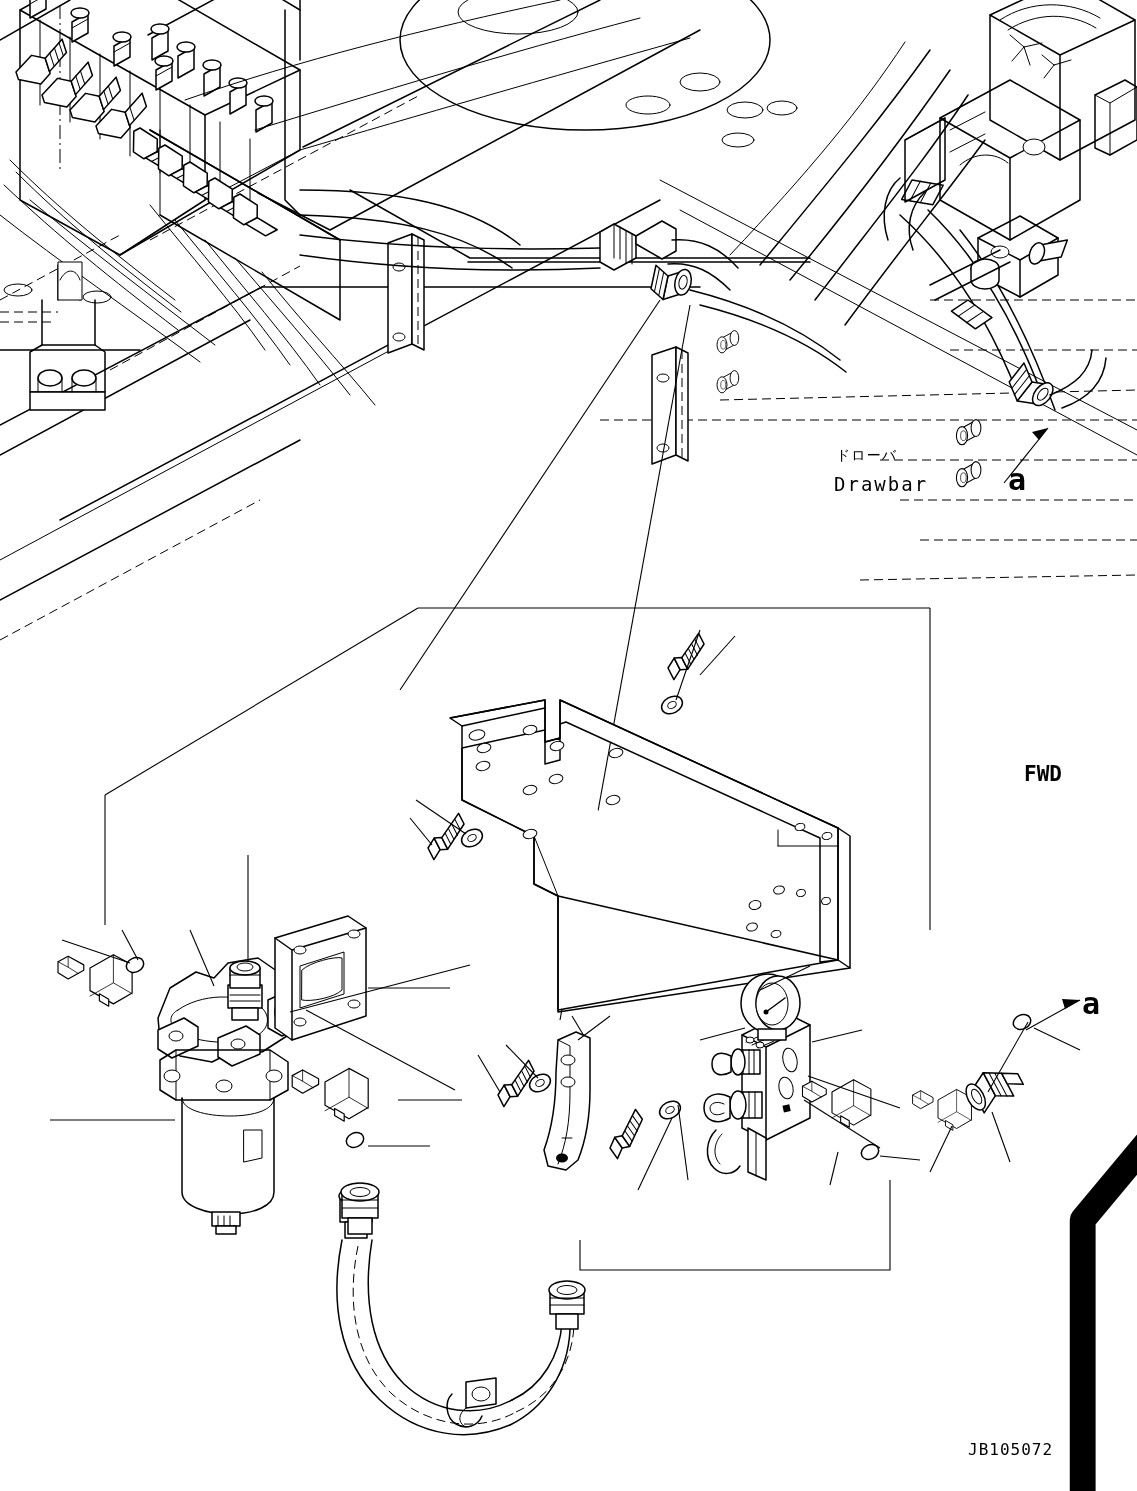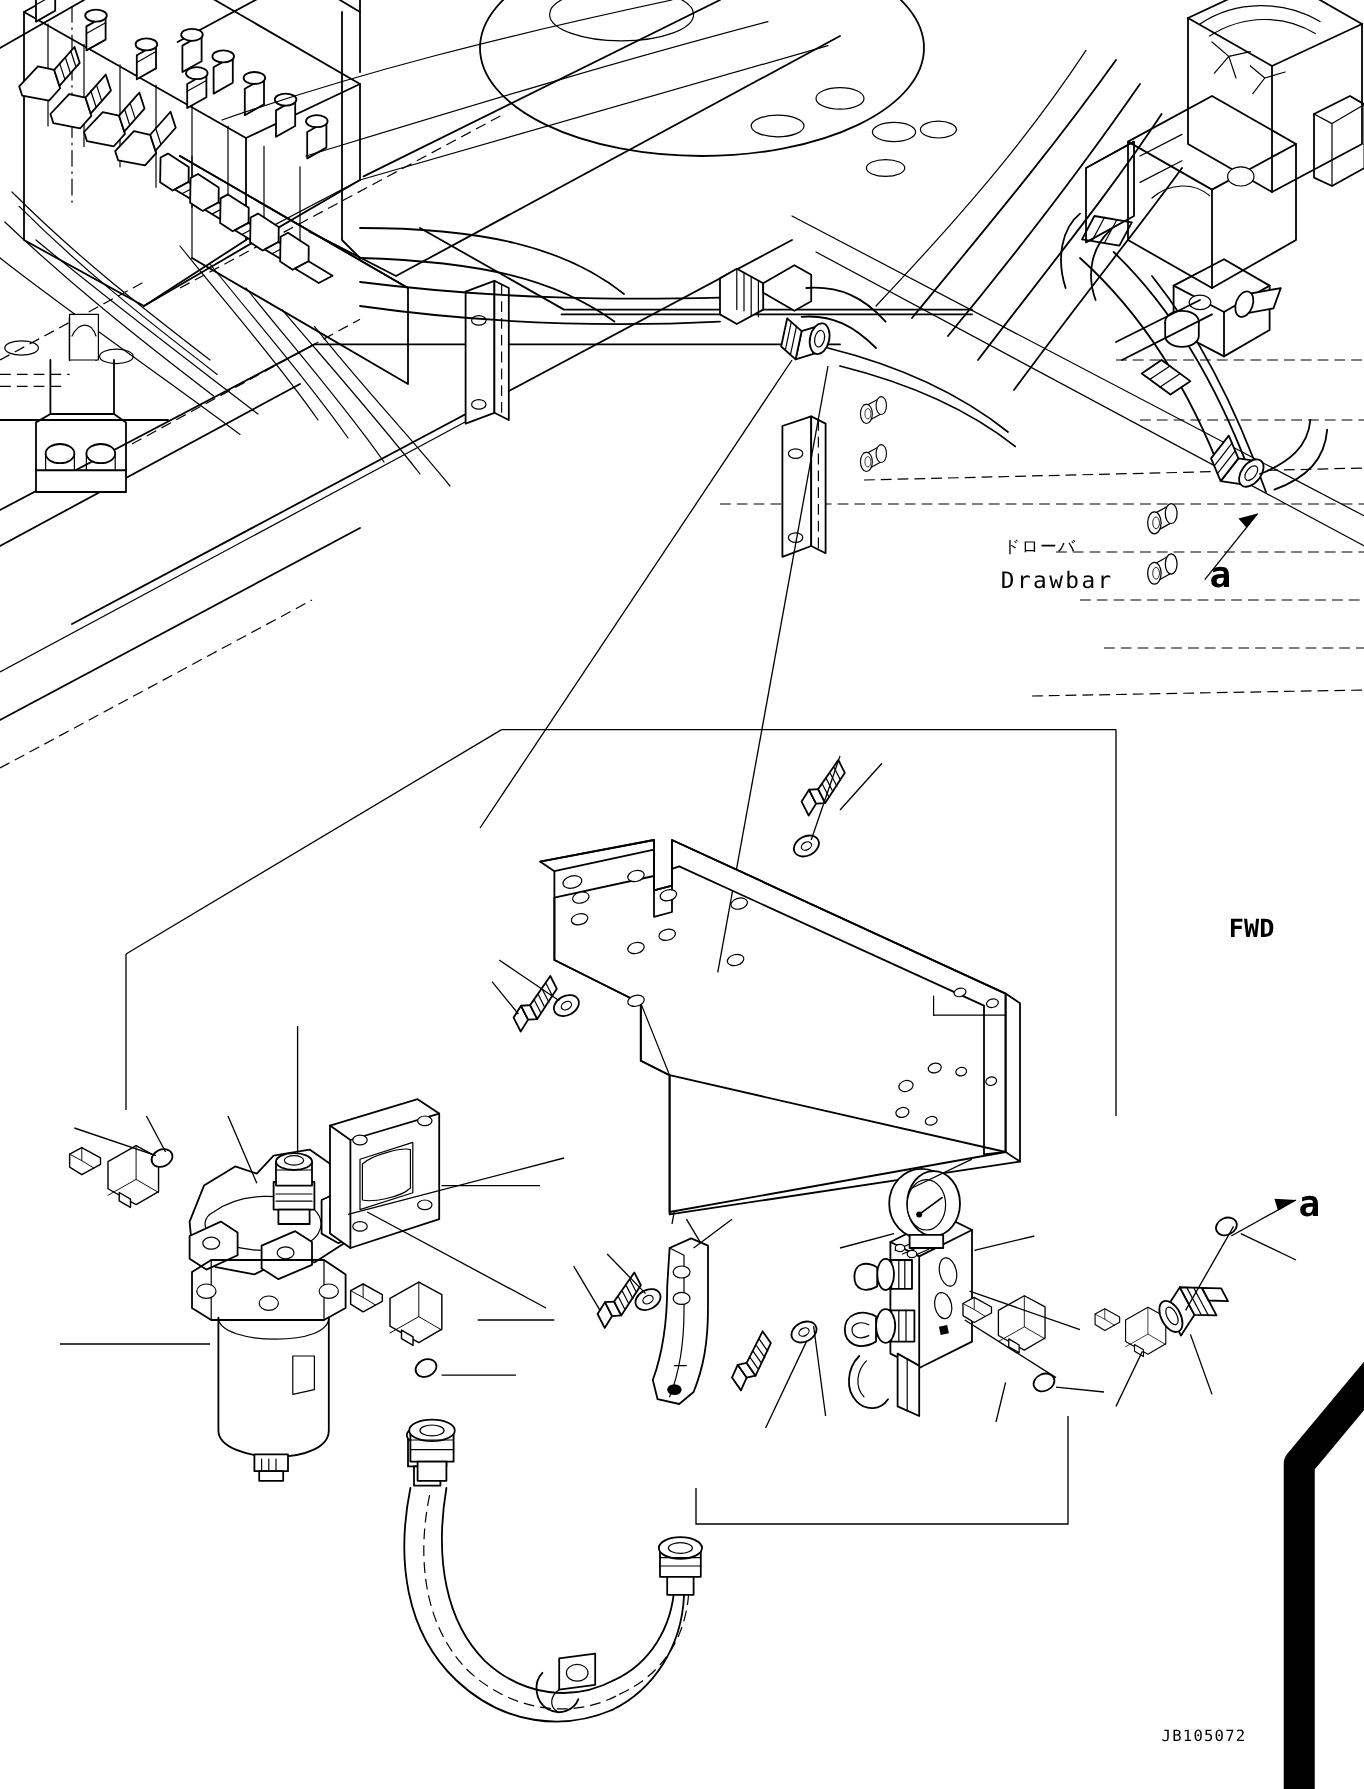--- a/index.html
+++ b/index.html
@@ -6,21 +6,21 @@
   html,body{margin:0;padding:0;background:#fff;}
   body{font-family:"DejaVu Sans Mono", monospace;}
   #sheet{position:relative;width:1137px;height:1491px;background:#ffffff;overflow:hidden;}
   #sheet svg{position:absolute;top:0;left:0;width:1137px;height:1491px;}
   .lbl{position:absolute;white-space:pre;color:#000;font-family:"DejaVu Sans Mono","Liberation Mono",monospace;}
   #lbl-drawbar-jp{left:836px;top:447px;font-size:14px;letter-spacing:1px;}
   #lbl-drawbar-en{left:834px;top:473px;font-size:19px;letter-spacing:2px;}
   #lbl-callout-a-top{left:1008px;top:462px;font-size:30px;font-weight:bold;}
   #lbl-callout-a-right{left:1082px;top:986px;font-size:30px;font-weight:bold;}
   #lbl-fwd{left:1024px;top:731px;font-size:21px;font-weight:bold;letter-spacing:0px;margin-top:31px;}
-  #lbl-drawing-no{left:968px;top:1440px;font-size:13px;letter-spacing:1px;}
+  #lbl-drawing-no{left:968px;top:1440px;font-size:16px;letter-spacing:1px;}
   .fwd-wrap{position:absolute;left:1000px;top:712px;width:110px;height:82px;}
 </style>
 </head>
 <body>
 
 <div id="sheet">
 
   <svg viewBox="0 0 1137 1491">
     <defs>
       <style>

